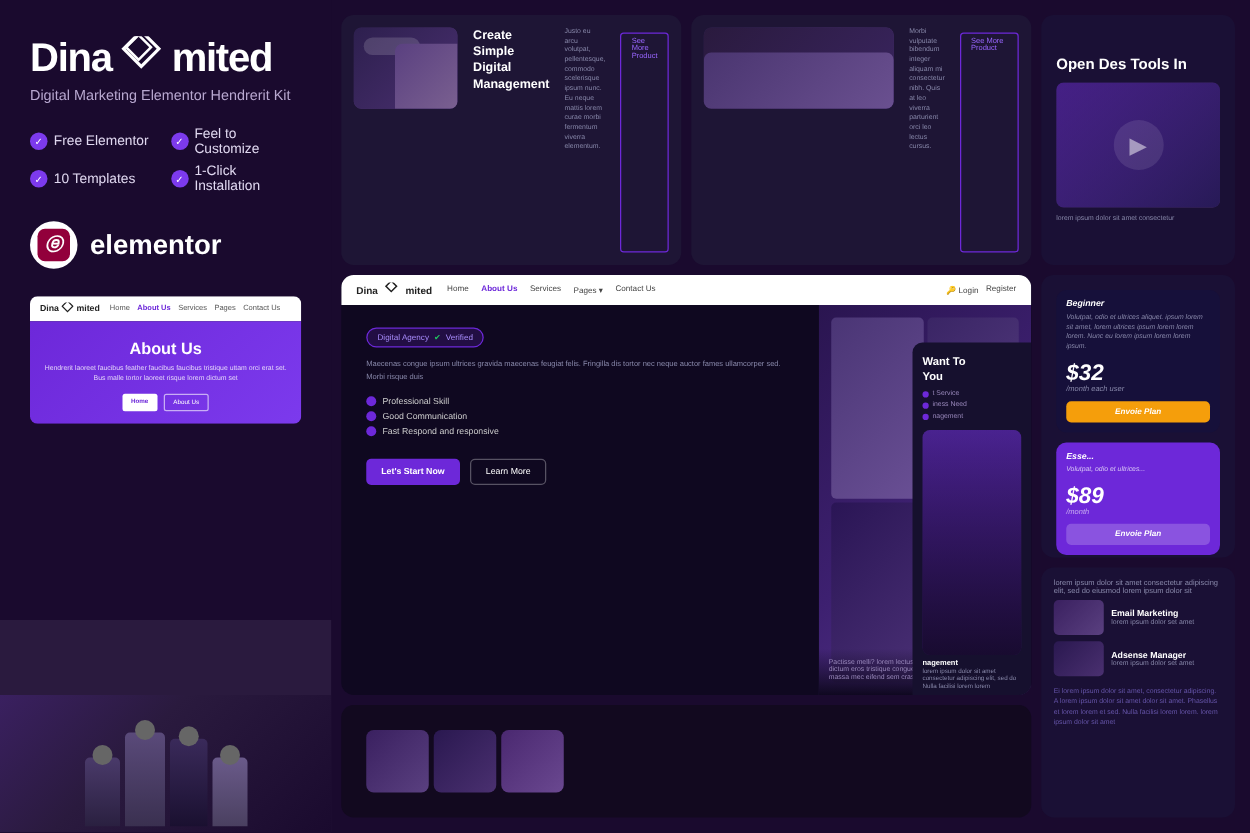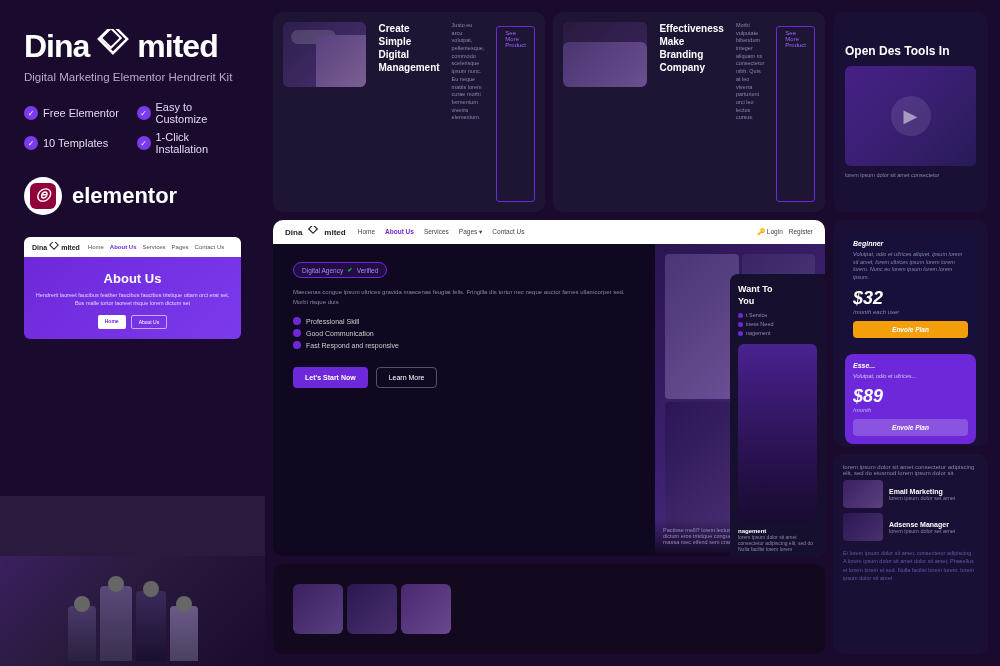--- a/index.html
+++ b/index.html
@@ -730,21 +730,21 @@
 
   <div class="brand-subtitle">Digital Marketing Elementor Hendrerit Kit</div>
 
   <div class="features-grid">
     <div class="feature-item">
       <span class="check-icon">✓</span>
       <span>Free Elementor</span>
     </div>
     <div class="feature-item">
       <span class="check-icon">✓</span>
-      <span>Easy to Customize</span>
+      <span>Feel to Customize</span>
     </div>
     <div class="feature-item">
       <span class="check-icon">✓</span>
       <span>10 Templates</span>
     </div>
     <div class="feature-item">
       <span class="check-icon">✓</span>
       <span>1-Click Installation</span>
     </div>
   </div>
@@ -811,21 +811,20 @@
         <div class="card-title">Create Simple Digital Management</div>
         <div class="card-text">Justo eu arcu volutpat, pellentesque, commodo scelerisque ipsum nunc. Eu neque mattis lorem curae morbi fermentum viverra elementum.</div>
         <span class="card-cta">See More Product</span>
       </div>
 
       <div class="card-dark card-simple-dm">
         <div class="card-img-top">
           <div style="position:absolute;inset:0;background:linear-gradient(135deg,#2a1a3e,#3a2560);border-radius:6px;"></div>
           <div style="position:absolute;bottom:0;left:0;width:100%;height:70%;background:linear-gradient(135deg,#4a3570,#6a5090);border-radius:6px;display:grid;grid-template-columns:1fr 1fr;gap:2px;padding:4px;"></div>
         </div>
-        <div class="card-title">Effectiveness Make Branding Company</div>
         <div class="card-text">Morbi vulputate bibendum integer aliquam mi consectetur nibh. Quis at leo viverra parturient orci leo lectus cursus.</div>
         <span class="card-cta">See More Product</span>
       </div>
 
     </div>
 
     <div class="hero-section">
 
       <div class="hero-nav">
         <div class="hero-nav-logo">

